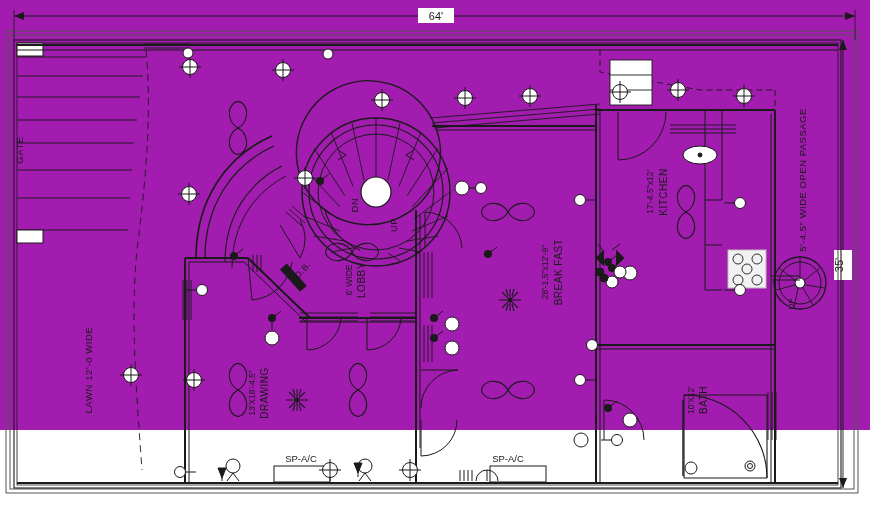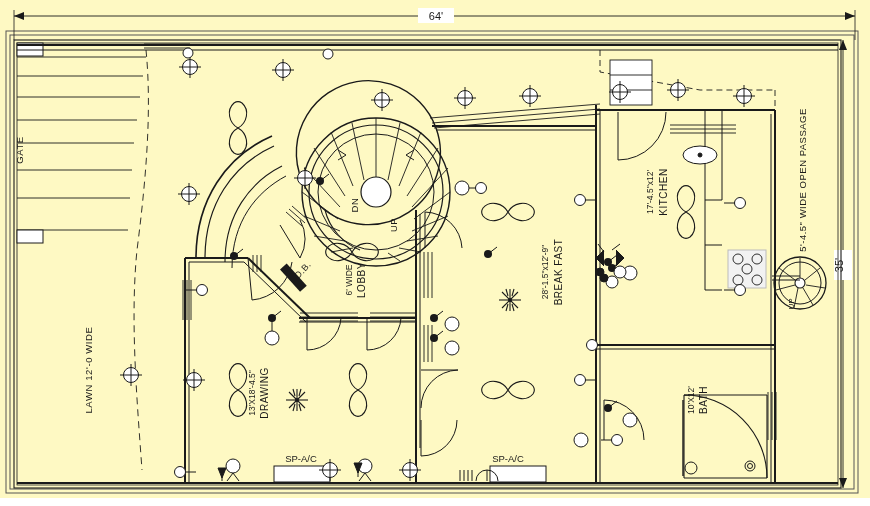--- a/index.html
+++ b/index.html
@@ -1,21 +1,21 @@
 <!DOCTYPE html>
 <html><head>
 <meta charset="utf-8">
 <title>Floor Plan</title>
 <style>
   html,body{margin:0;padding:0;background:#ffffff;}
   body{
     font-family:"Liberation Sans","DejaVu Sans",sans-serif;
     width:870px;height:506px;overflow:hidden;
   }
-  #plan-root{position:relative;width:870px;height:498px;background:#fef9c3;}
+  #plan-root{position:relative;width:870px;height:430px;background:#a21caf;}
   svg{display:block;}
   text{font-family:"Liberation Sans","DejaVu Sans",sans-serif;fill:#1a1a1a;}
 </style>
 </head>
 <body>
 
 <div id="plan-root">
 <svg width="870" height="506" viewBox="0 0 870 506">
 
   <defs>

